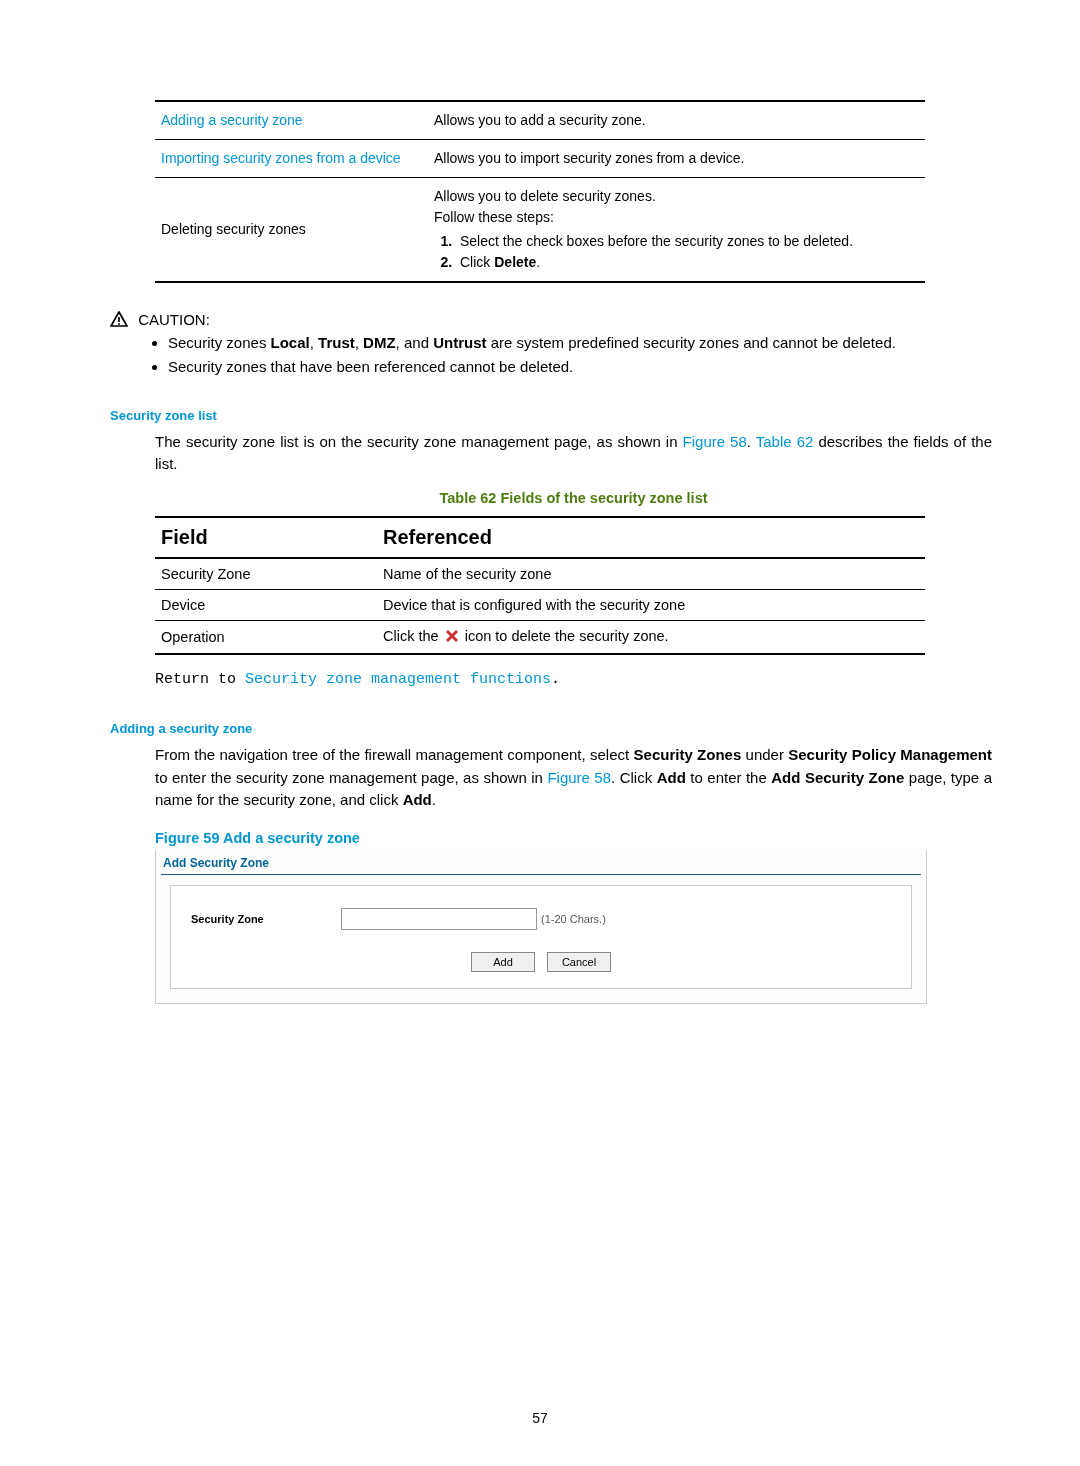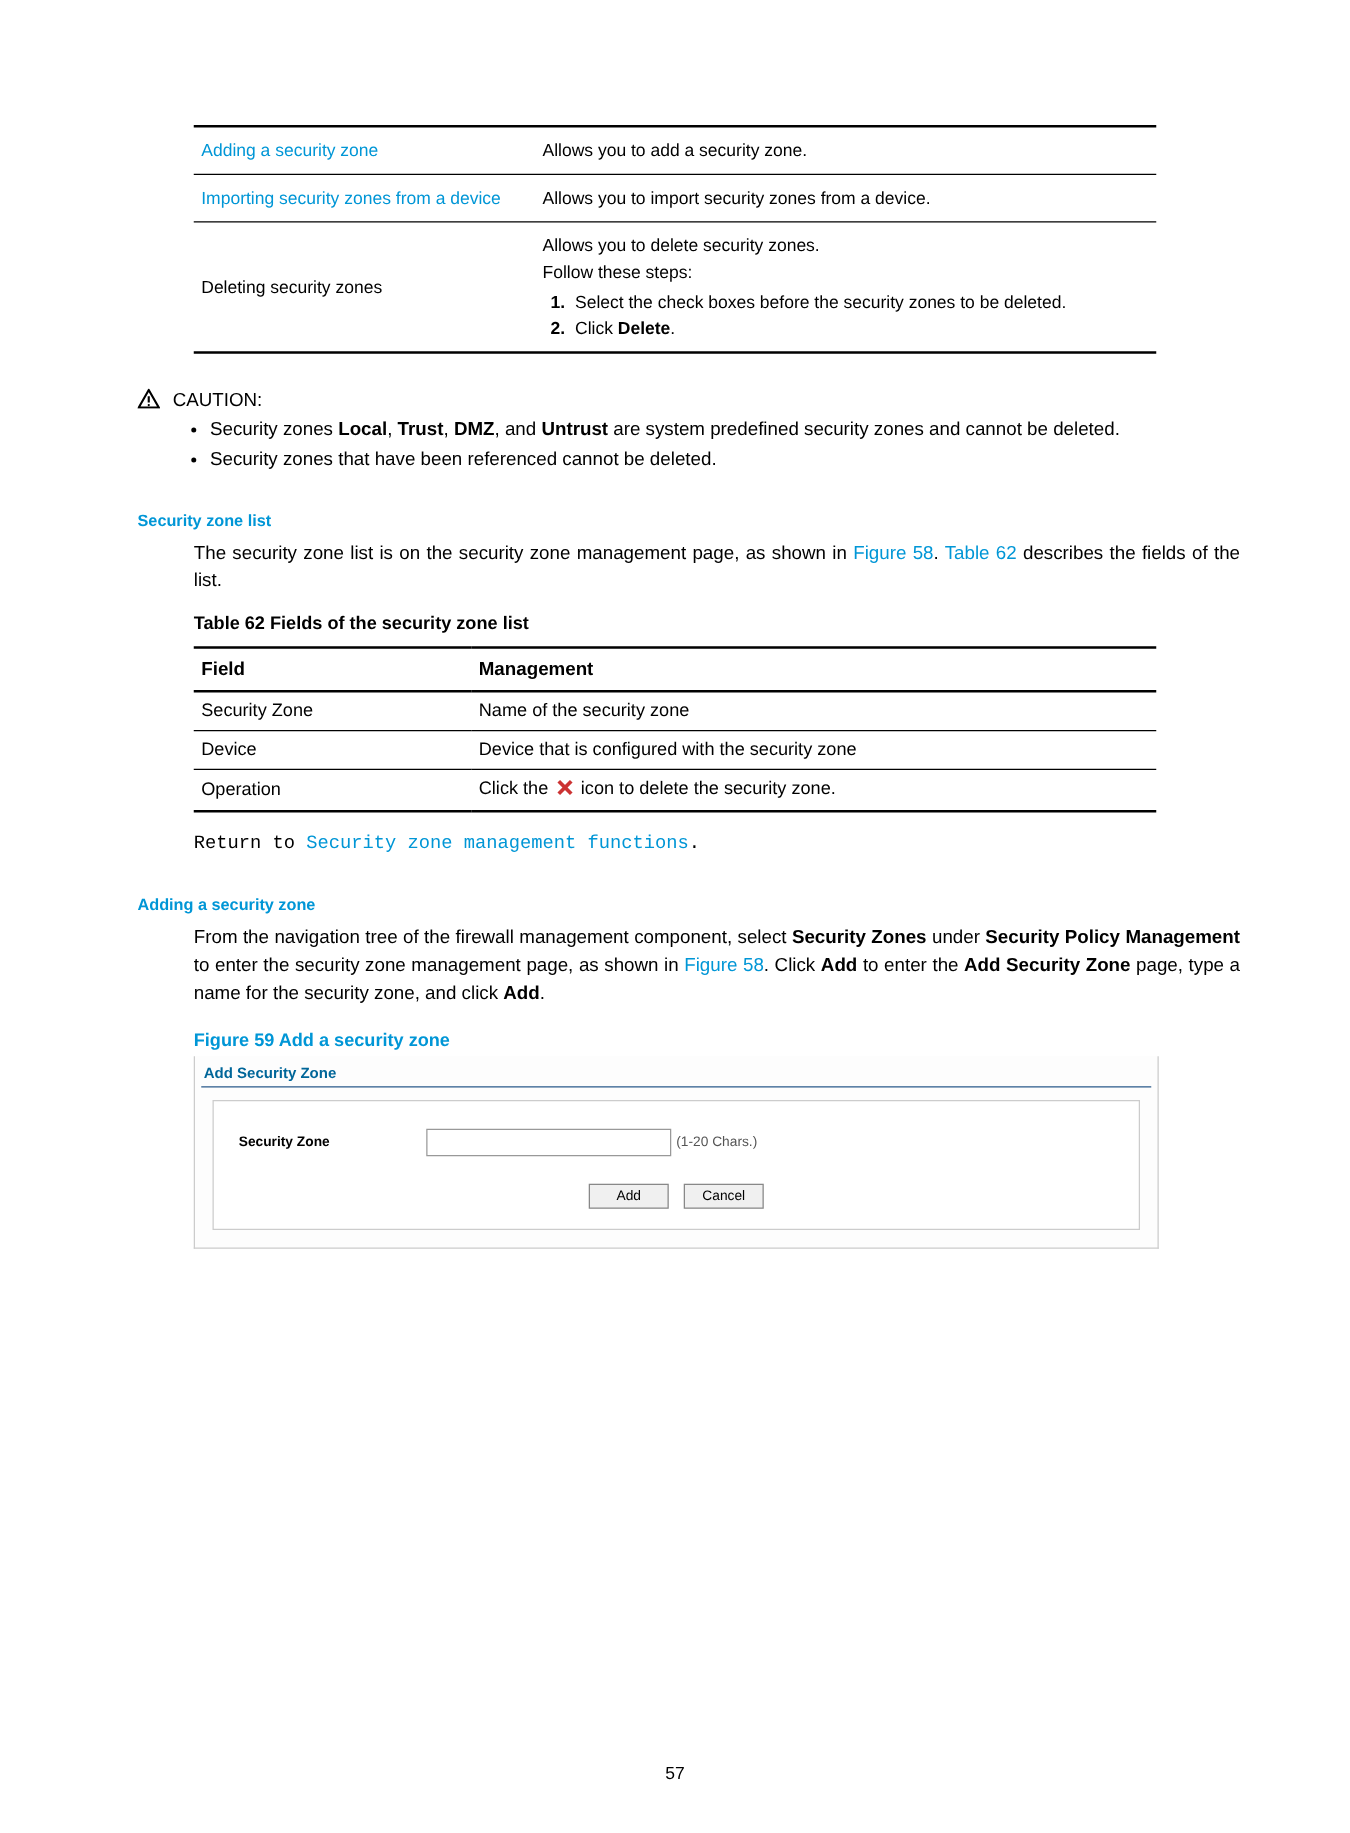--- a/index.html
+++ b/index.html
@@ -79,34 +79,35 @@
     font-weight: 700;
     margin: 30px 0 8px -10px;
   }
   p.body {
     font-size: 15px;
     line-height: 1.5;
     margin: 0 0 8px 35px;
     text-align: justify;
   }
   .table-caption {
-    color: #000000;
+    color: #4d7c0f;
     font-weight: bold;
     font-size: 14.5px;
     margin: 14px 0 10px 35px;
+    text-align: center;
   }
   table.field-table {
     width: 770px;
     margin-left: 35px;
     border-collapse: collapse;
     border-top: 2px solid #000;
   }
   table.field-table th {
     text-align: left;
-    font-size: 15px;
+    font-size: 20px;
     font-weight: bold;
     padding: 8px 6px;
     border-bottom: 2px solid #000;
   }
   table.field-table td {
     font-size: 14.5px;
     padding: 7px 6px;
     border-bottom: 1px solid #000;
   }
   table.field-table tr:last-child td {
@@ -250,21 +251,21 @@
   <h2 class="section">Security zone list</h2>
   <p class="body">
     <span>The security zone list is on the security zone management page, as shown in </span><span class="link">Figure 58</span><span>. </span><span class="link">Table 62</span><span> describes the fields of the list.</span>
   </p>
   <div class="table-caption">Table 62 Fields of the security zone list</div>
 
   <table class="field-table">
     <tbody>
         <tr>
       <th style="width:210px;">Field</th>
-      <th>Management</th>
+      <th>Referenced</th>
     </tr>
     <tr>
       <td>Security Zone</td>
       <td>Name of the security zone</td>
     </tr>
     <tr>
       <td>Device</td>
       <td>Device that is configured with the security zone</td>
     </tr>
     <tr>

